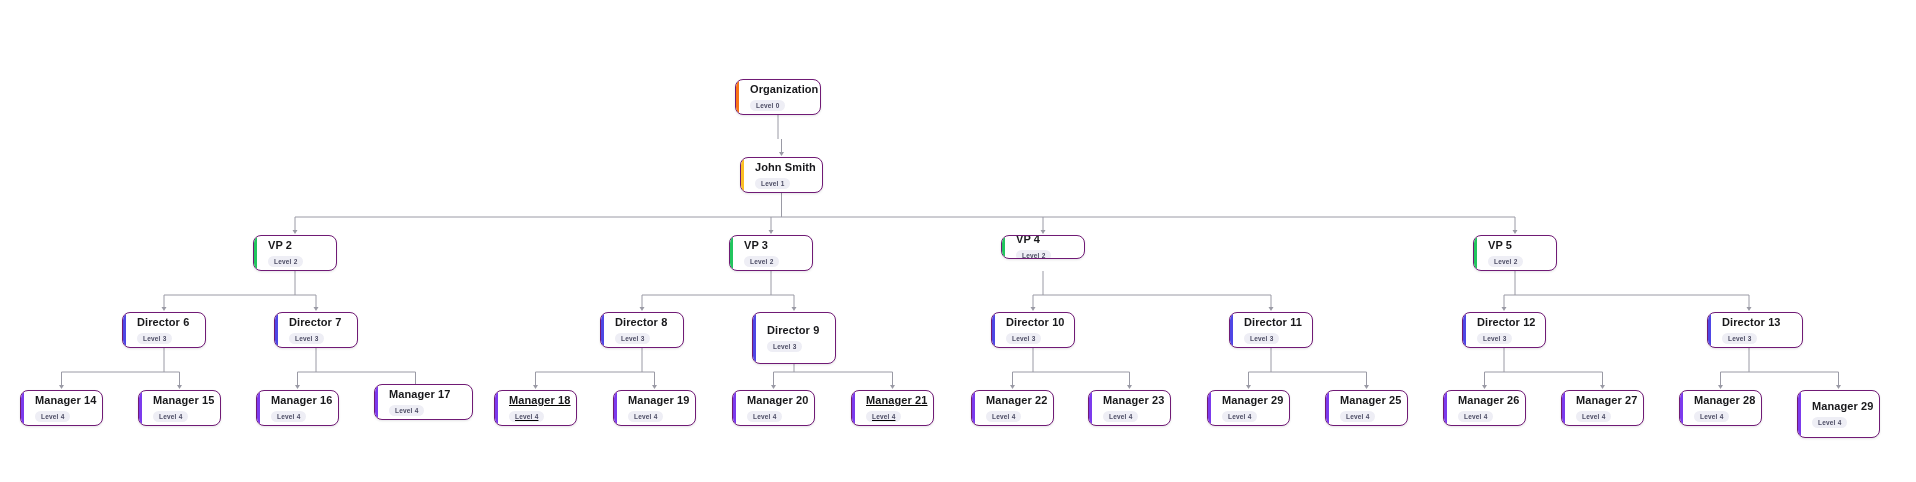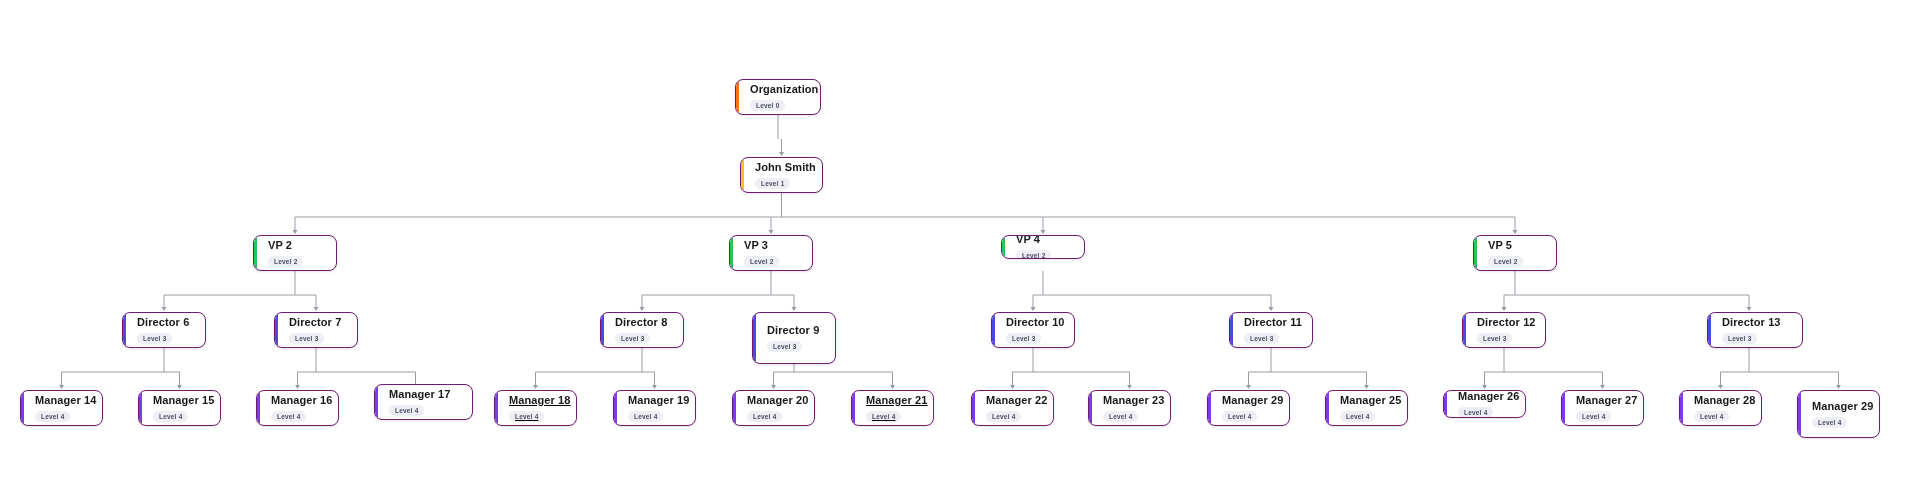--- a/index.html
+++ b/index.html
@@ -320,21 +320,21 @@
       <div class="node" style="left: 1207px; top: 390px; width: 83px; height: 36px;">
         <span class="accent" style="background: rgb(124, 58, 237);"></span>
         <div class="node-title">Manager 29</div>
         <div class="node-badge">Level 4</div>
       </div>
       <div class="node" style="left: 1325px; top: 390px; width: 83px; height: 36px;">
         <span class="accent" style="background: rgb(124, 58, 237);"></span>
         <div class="node-title">Manager 25</div>
         <div class="node-badge">Level 4</div>
       </div>
-      <div class="node" style="left: 1443px; top: 390px; width: 83px; height: 28px;">
+      <div class="node" style="left: 1443px; top: 390px; width: 83px; height: 36px;">
         <span class="accent" style="background: rgb(124, 58, 237);"></span>
         <div class="node-title">Manager 26</div>
         <div class="node-badge">Level 4</div>
       </div>
       <div class="node" style="left: 1561px; top: 390px; width: 83px; height: 36px;">
         <span class="accent" style="background: rgb(124, 58, 237);"></span>
         <div class="node-title">Manager 27</div>
         <div class="node-badge">Level 4</div>
       </div>
       <div class="node" style="left: 1679px; top: 390px; width: 83px; height: 36px;">

